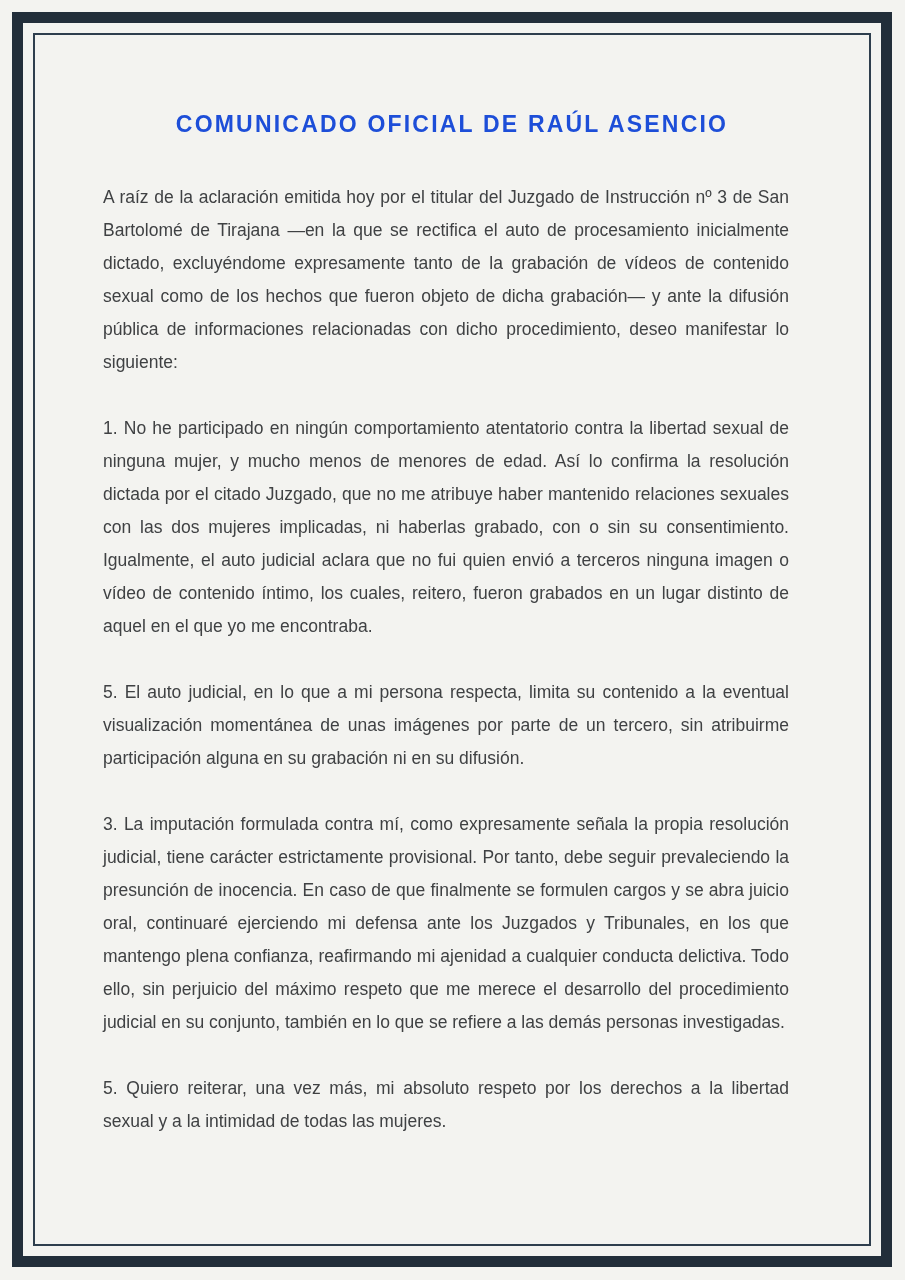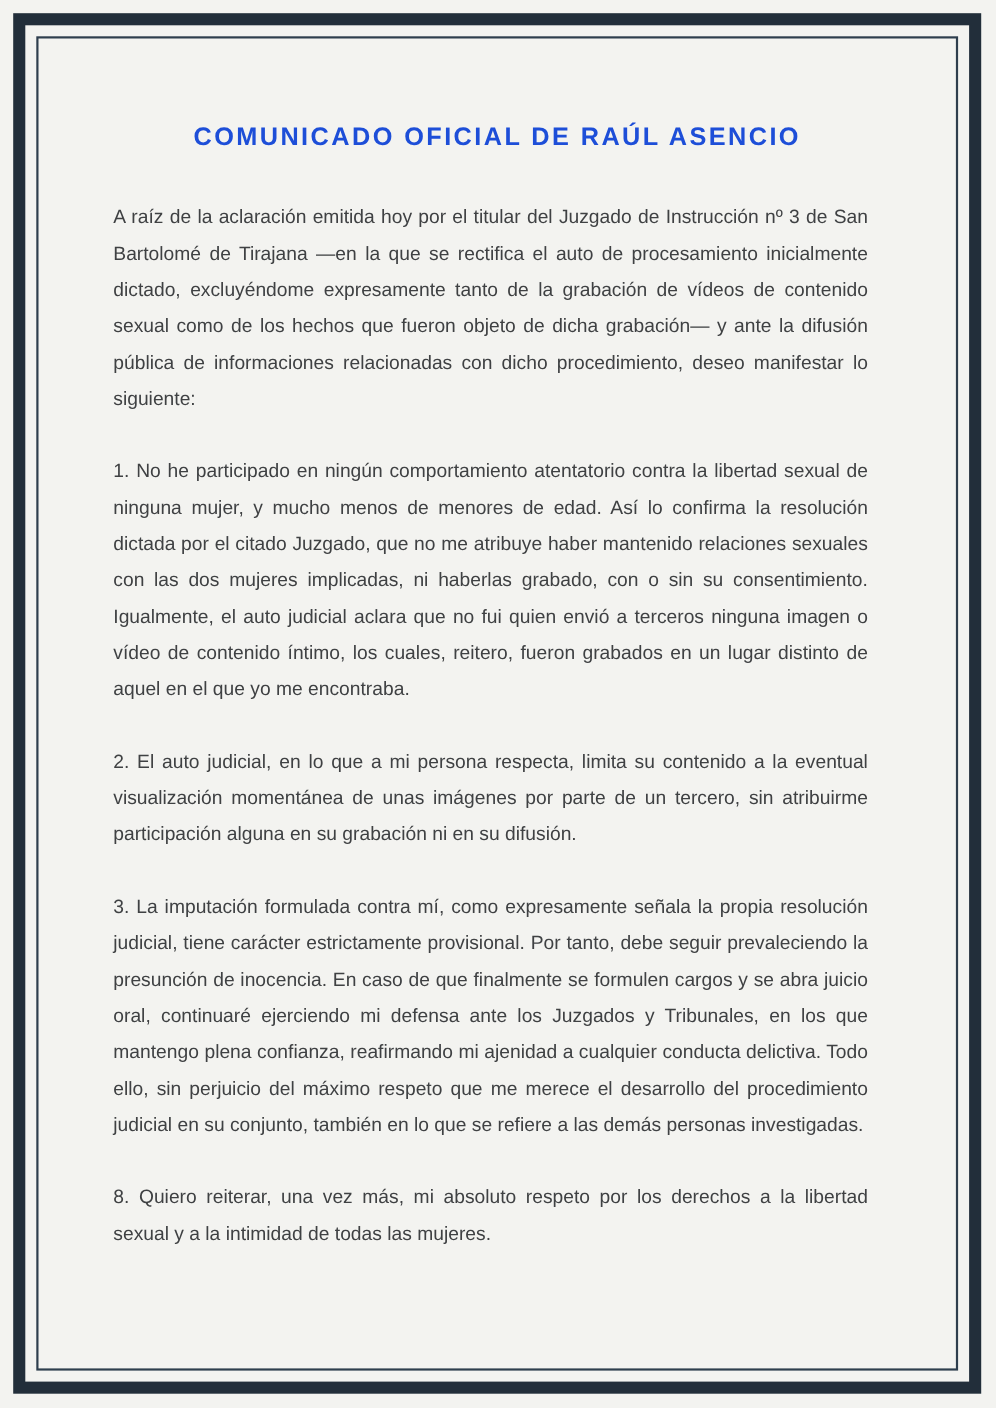--- a/index.html
+++ b/index.html
@@ -59,17 +59,17 @@
 </head>
 <body>
 
 <div class="page">
   <div class="outer-frame"></div>
   <div class="inner-frame"></div>
   <div class="content">
     <h1 class="doc-title">COMUNICADO OFICIAL DE RAÚL ASENCIO</h1>
     <p class="doc-paragraph">A raíz de la aclaración emitida hoy por el titular del Juzgado de Instrucción nº 3 de San Bartolomé de Tirajana —en la que se rectifica el auto de procesamiento inicialmente dictado, excluyéndome expresamente tanto de la grabación de vídeos de contenido sexual como de los hechos que fueron objeto de dicha grabación— y ante la difusión pública de informaciones relacionadas con dicho procedimiento, deseo manifestar lo siguiente:</p>
     <p class="doc-paragraph">1. No he participado en ningún comportamiento atentatorio contra la libertad sexual de ninguna mujer, y mucho menos de menores de edad. Así lo confirma la resolución dictada por el citado Juzgado, que no me atribuye haber mantenido relaciones sexuales con las dos mujeres implicadas, ni haberlas grabado, con o sin su consentimiento. Igualmente, el auto judicial aclara que no fui quien envió a terceros ninguna imagen o vídeo de contenido íntimo, los cuales, reitero, fueron grabados en un lugar distinto de aquel en el que yo me encontraba.</p>
-    <p class="doc-paragraph">2. El auto judicial, en lo que a mi persona respecta, limita su contenido a la eventual visualización momentánea de unas imágenes por parte de un tercero, sin atribuirme participación alguna en su grabación ni en su difusión.</p>
+    <p class="doc-paragraph">5. El auto judicial, en lo que a mi persona respecta, limita su contenido a la eventual visualización momentánea de unas imágenes por parte de un tercero, sin atribuirme participación alguna en su grabación ni en su difusión.</p>
     <p class="doc-paragraph">3. La imputación formulada contra mí, como expresamente señala la propia resolución judicial, tiene carácter estrictamente provisional. Por tanto, debe seguir prevaleciendo la presunción de inocencia. En caso de que finalmente se formulen cargos y se abra juicio oral, continuaré ejerciendo mi defensa ante los Juzgados y Tribunales, en los que mantengo plena confianza, reafirmando mi ajenidad a cualquier conducta delictiva. Todo ello, sin perjuicio del máximo respeto que me merece el desarrollo del procedimiento judicial en su conjunto, también en lo que se refiere a las demás personas investigadas.</p>
-    <p class="doc-paragraph">8. Quiero reiterar, una vez más, mi absoluto respeto por los derechos a la libertad sexual y a la intimidad de todas las mujeres.</p>
+    <p class="doc-paragraph">5. Quiero reiterar, una vez más, mi absoluto respeto por los derechos a la libertad sexual y a la intimidad de todas las mujeres.</p>
   </div>
 </div>
 
 </body></html>

